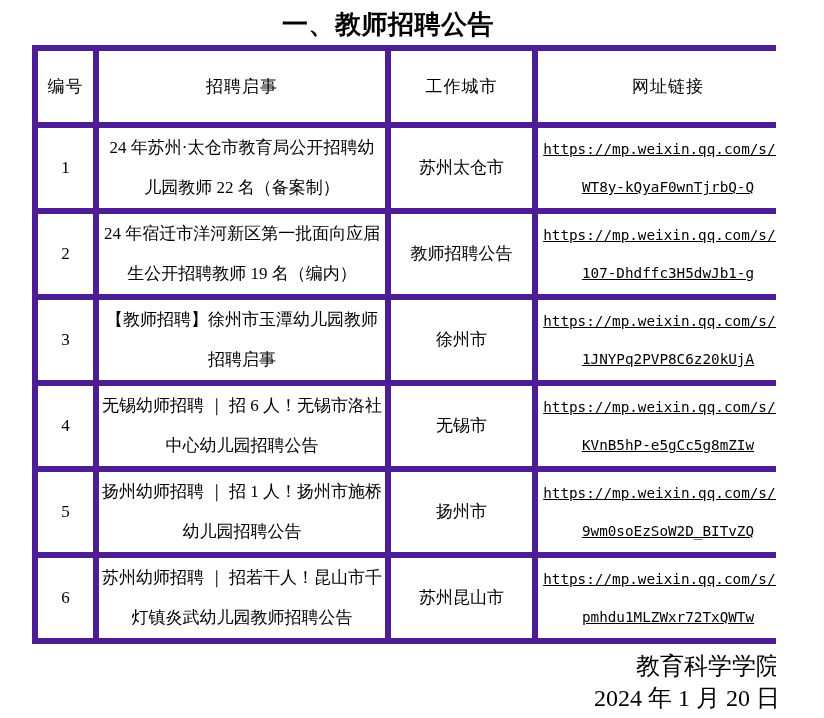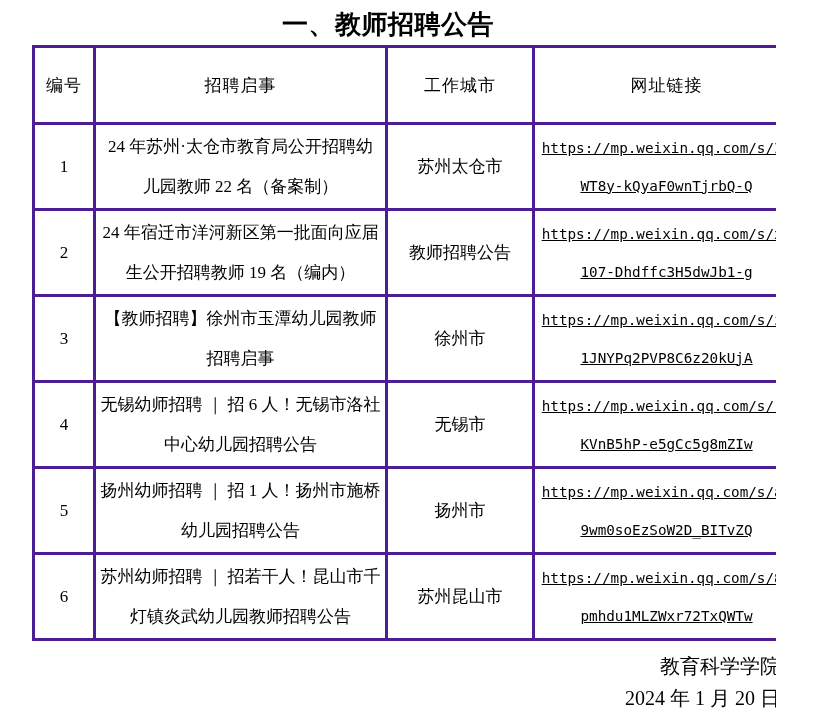--- a/index.html
+++ b/index.html
@@ -27,21 +27,21 @@
     top: 45px;
     width: 766px;
     border-collapse: collapse;
     table-layout: fixed;
   }
   .announce-table col.c-id   { width: 61px; }
   .announce-table col.c-name { width: 292px; }
   .announce-table col.c-city { width: 147px; }
   .announce-table col.c-url  { width: 266px; }
   .announce-table th, .announce-table td {
-    border: 3px solid #4c1d95;
+    border: 6px solid #4c1d95;
     text-align: center;
     vertical-align: middle;
     overflow: hidden;
     font-weight: normal;
   }
   .announce-table thead tr { height: 77px; }
   .announce-table tbody tr { height: 86px; }
   .announce-table th {
     font-size: 17px;
     letter-spacing: 1px;
@@ -60,21 +60,21 @@
     letter-spacing: 0px;
     text-decoration: underline;
   }
   .doc-footer {
     position: absolute;
     left: 0;
     top: 650px;
     width: 824px;
     padding-right: 44px;
     text-align: right;
-    font-size: 20px;
+    font-size: 24px;
     line-height: 32px;
   }
 </style>
 </head>
 <body>
 
 <div class="page">
 
   <div class="doc-title">一、教师招聘公告</div>
 

